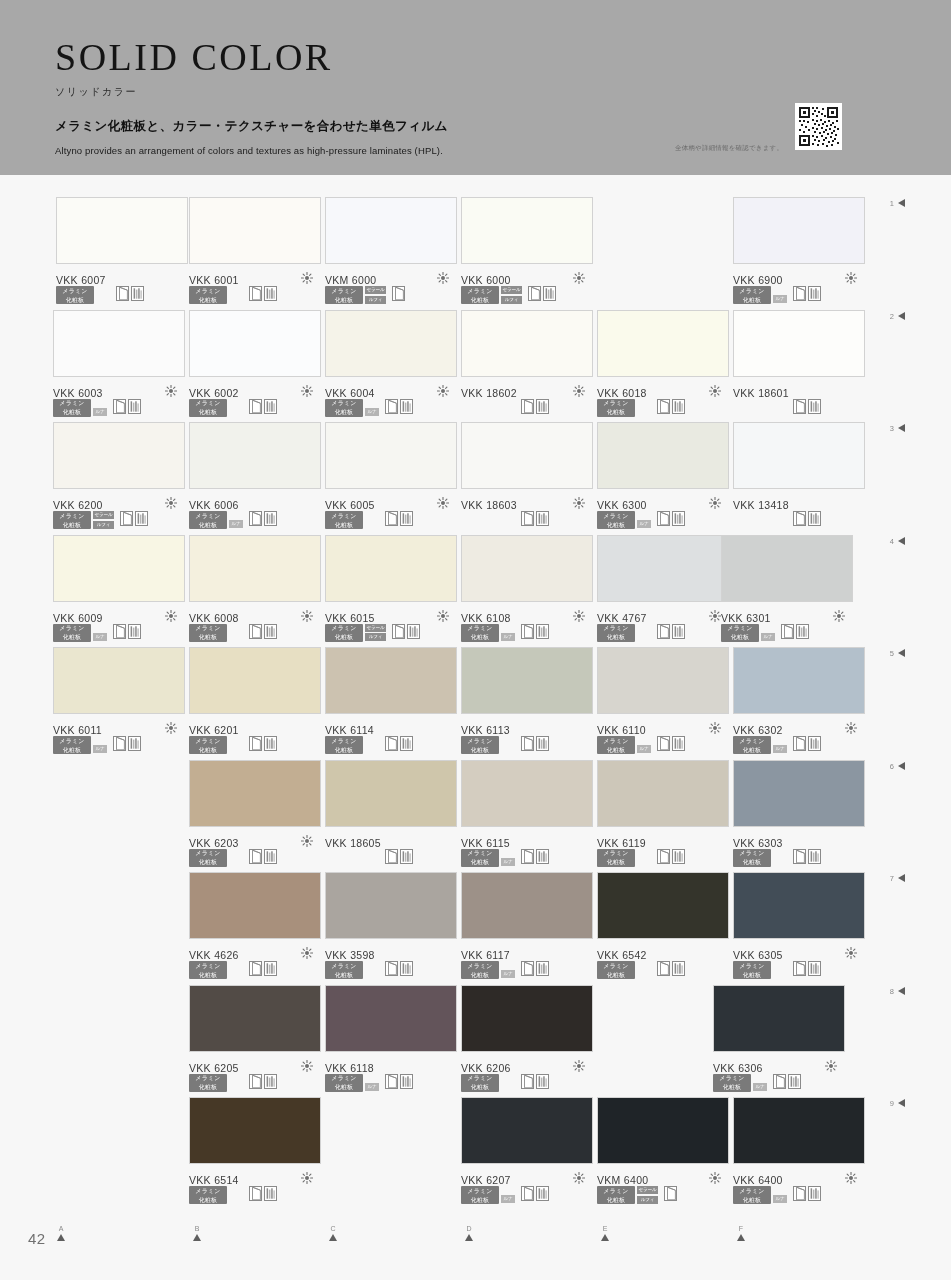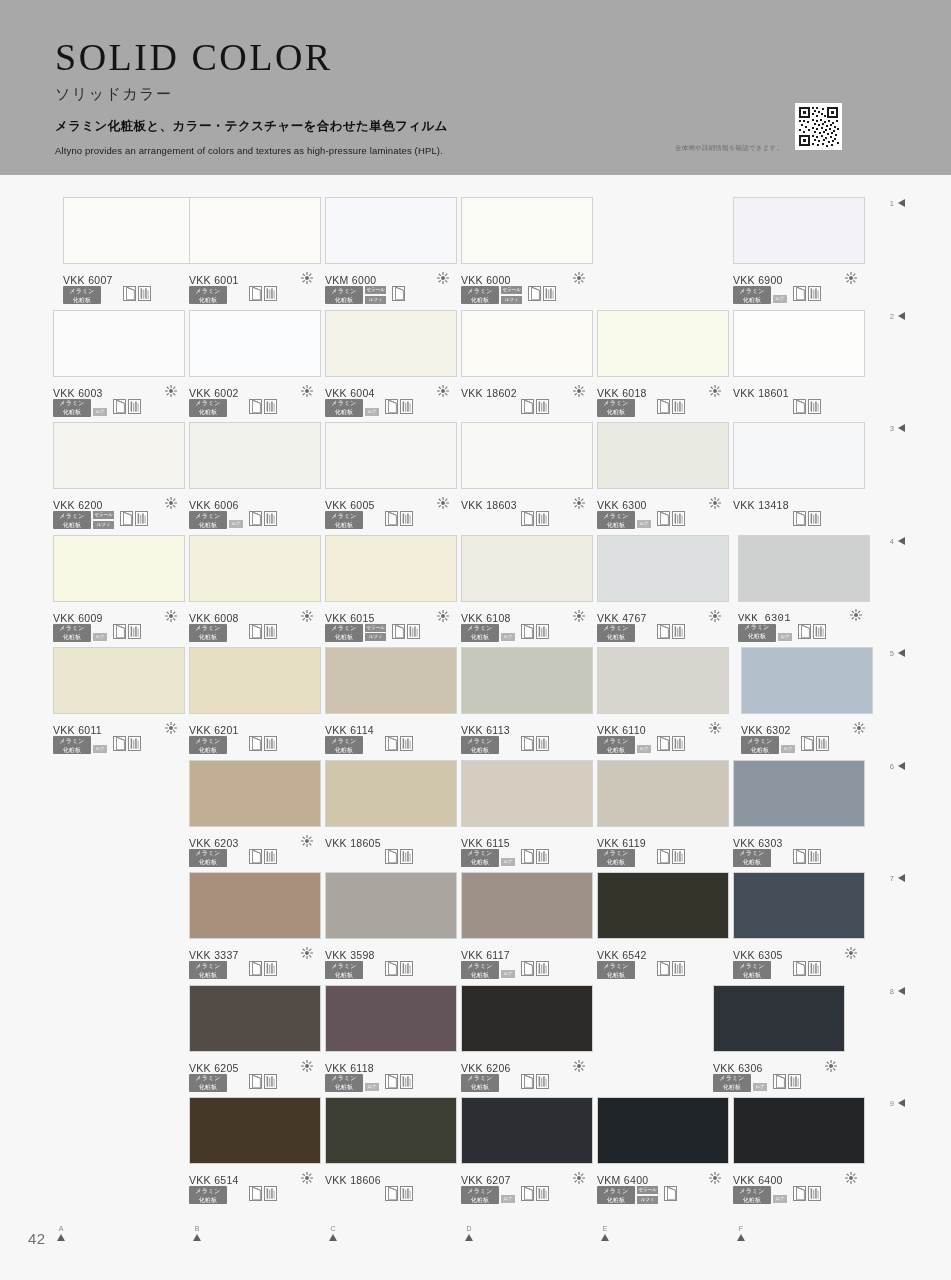--- a/index.html
+++ b/index.html
@@ -16,21 +16,21 @@
     position:absolute;left:0;top:0;width:951px;height:175px;
     background:#a8a8a8;
   }
   .header-inner{position:absolute;left:55px;top:38px;}
   .title-en{
     font-family:"Liberation Serif","DejaVu Serif",serif;
     font-size:38px;letter-spacing:2.5px;color:#141414;
     line-height:1;font-weight:400;
   }
   .title-ja{
-    font-size:15px;letter-spacing:1.5px;color:#2a2a2a;
+    font-size:10px;letter-spacing:1.5px;color:#2a2a2a;
     margin-top:9px;
   }
   .lead-ja{
     position:absolute;left:55px;top:118px;
     font-size:12.5px;color:#111;letter-spacing:.4px;font-weight:bold;
   }
   .lead-en{
     position:absolute;left:55px;top:145px;
     font-size:9.5px;color:#1a1a1a;letter-spacing:.15px;
   }
@@ -227,21 +227,21 @@
           <rect x="29" y="40" width="2" height="2"></rect>
           <rect x="34" y="39" width="2" height="2"></rect>
       </g>
     </svg>
   </div>
 </div>
 
 <div class="sheet">
   <div class="grid" id="grid-root">
       <div class="row">
-        <div class="cell" style="left: 10px;">
+        <div class="cell" style="left: 3px;">
           <div class="swatch" style="background: rgb(251, 251, 247);"></div>
           <div class="code-line"><span class="code">VKK 6007</span></div>
           <div class="badges">
             <div class="bdg-melamine">
               <span>メラミン</span>
               <span>化粧板</span>
             </div>
             <div class="icons" style="left: 60px;"><span><svg width="13" height="15" viewBox="0 0 13 15" aria-hidden="true">
                   <rect x="0.5" y="0.5" width="12" height="14" fill="#ffffff" stroke="#8a8a8a"></rect>
                   <path d="M3.5 1.2 L3.5 13.8 L11.4 13.8 L11.4 4.2 Z" fill="#ffffff" stroke="#8a8a8a" stroke-width="0.9"></path>
@@ -915,21 +915,21 @@
                   <path d="M3.5 1.2 L11.4 4.2" stroke="#8a8a8a" stroke-width="0.9" fill="none"></path>
                 </svg></span><span><svg width="13" height="15" viewBox="0 0 13 15" aria-hidden="true">
                   <rect x="0.5" y="0.5" width="12" height="14" fill="#ffffff" stroke="#8a8a8a"></rect>
                   <rect x="2.6" y="2.3" width="1.5" height="10.4" fill="#8a8a8a"></rect>
                   <rect x="4.9" y="3.6" width="1.5" height="9.1" fill="#b5b5b5"></rect>
                   <rect x="7.2" y="2.3" width="1.5" height="10.4" fill="#8a8a8a"></rect>
                   <rect x="9.5" y="4.4" width="1.2" height="8.3" fill="#b5b5b5"></rect>
                 </svg></span></div>
           </div>
         </div>
-        <div class="cell" style="left: 685px; font-family: Liberation Mono, monospace;">
+        <div class="cell" style="left: 668px;">
           <div class="swatch" style="background: rgb(207, 209, 208);"></div>
           <div class="code-line"><span class="code">VKK 6301</span><span class="sun"><svg width="12" height="12" viewBox="0 0 12 12" aria-hidden="true">
                 <circle cx="6" cy="6" r="2" fill="#6e6e6e"></circle>
                 <g stroke="#6e6e6e" stroke-width="1.1" stroke-linecap="round">
                   <line x1="6" y1="0.4" x2="6" y2="2.4"></line>
                   <line x1="6" y1="9.6" x2="6" y2="11.6"></line>
                   <line x1="0.4" y1="6" x2="2.4" y2="6"></line>
                   <line x1="9.6" y1="6" x2="11.6" y2="6"></line>
                   <line x1="2.1" y1="2.1" x2="3.4" y2="3.4"></line>
                   <line x1="8.6" y1="8.6" x2="9.9" y2="9.9"></line>
@@ -1083,21 +1083,21 @@
                   <path d="M3.5 1.2 L11.4 4.2" stroke="#8a8a8a" stroke-width="0.9" fill="none"></path>
                 </svg></span><span><svg width="13" height="15" viewBox="0 0 13 15" aria-hidden="true">
                   <rect x="0.5" y="0.5" width="12" height="14" fill="#ffffff" stroke="#8a8a8a"></rect>
                   <rect x="2.6" y="2.3" width="1.5" height="10.4" fill="#8a8a8a"></rect>
                   <rect x="4.9" y="3.6" width="1.5" height="9.1" fill="#b5b5b5"></rect>
                   <rect x="7.2" y="2.3" width="1.5" height="10.4" fill="#8a8a8a"></rect>
                   <rect x="9.5" y="4.4" width="1.2" height="8.3" fill="#b5b5b5"></rect>
                 </svg></span></div>
           </div>
         </div>
-        <div class="cell" style="left: 680px; margin-left: 8px;">
+        <div class="cell" style="left: 680px;">
           <div class="swatch" style="background: rgb(179, 192, 203);"></div>
           <div class="code-line"><span class="code">VKK 6302</span><span class="sun"><svg width="12" height="12" viewBox="0 0 12 12" aria-hidden="true">
                 <circle cx="6" cy="6" r="2" fill="#6e6e6e"></circle>
                 <g stroke="#6e6e6e" stroke-width="1.1" stroke-linecap="round">
                   <line x1="6" y1="0.4" x2="6" y2="2.4"></line>
                   <line x1="6" y1="9.6" x2="6" y2="11.6"></line>
                   <line x1="0.4" y1="6" x2="2.4" y2="6"></line>
                   <line x1="9.6" y1="6" x2="11.6" y2="6"></line>
                   <line x1="2.1" y1="2.1" x2="3.4" y2="3.4"></line>
                   <line x1="8.6" y1="8.6" x2="9.9" y2="9.9"></line>
@@ -1241,21 +1241,21 @@
                   <rect x="9.5" y="4.4" width="1.2" height="8.3" fill="#b5b5b5"></rect>
                 </svg></span></div>
           </div>
         </div>
         <div class="rowmark" style="top: 2px; right: -62px;"><b>6</b><span class="tri-left"></span></div>
       </div>
       <div class="row">
         <div class="cell" style="left: 0px;"></div>
         <div class="cell" style="left: 136px;">
           <div class="swatch" style="background: rgb(168, 144, 124);"></div>
-          <div class="code-line"><span class="code">VKK 3337</span><span class="sun"><svg width="12" height="12" viewBox="0 0 12 12" aria-hidden="true">
+          <div class="code-line"><span class="code">VKK 4626</span><span class="sun"><svg width="12" height="12" viewBox="0 0 12 12" aria-hidden="true">
                 <circle cx="6" cy="6" r="2" fill="#6e6e6e"></circle>
                 <g stroke="#6e6e6e" stroke-width="1.1" stroke-linecap="round">
                   <line x1="6" y1="0.4" x2="6" y2="2.4"></line>
                   <line x1="6" y1="9.6" x2="6" y2="11.6"></line>
                   <line x1="0.4" y1="6" x2="2.4" y2="6"></line>
                   <line x1="9.6" y1="6" x2="11.6" y2="6"></line>
                   <line x1="2.1" y1="2.1" x2="3.4" y2="3.4"></line>
                   <line x1="8.6" y1="8.6" x2="9.9" y2="9.9"></line>
                   <line x1="9.9" y1="2.1" x2="8.6" y2="3.4"></line>
                   <line x1="3.4" y1="8.6" x2="2.1" y2="9.9"></line>
@@ -1519,37 +1519,20 @@
                   <line x1="8.6" y1="8.6" x2="9.9" y2="9.9"></line>
                   <line x1="9.9" y1="2.1" x2="8.6" y2="3.4"></line>
                   <line x1="3.4" y1="8.6" x2="2.1" y2="9.9"></line>
                 </g>
               </svg></span></div>
           <div class="badges">
             <div class="bdg-melamine">
               <span>メラミン</span>
               <span>化粧板</span>
             </div>
-            <div class="icons" style="left: 60px;"><span><svg width="13" height="15" viewBox="0 0 13 15" aria-hidden="true">
-                  <rect x="0.5" y="0.5" width="12" height="14" fill="#ffffff" stroke="#8a8a8a"></rect>
-                  <path d="M3.5 1.2 L3.5 13.8 L11.4 13.8 L11.4 4.2 Z" fill="#ffffff" stroke="#8a8a8a" stroke-width="0.9"></path>
-                  <path d="M3.5 1.2 L11.4 4.2" stroke="#8a8a8a" stroke-width="0.9" fill="none"></path>
-                </svg></span><span><svg width="13" height="15" viewBox="0 0 13 15" aria-hidden="true">
-                  <rect x="0.5" y="0.5" width="12" height="14" fill="#ffffff" stroke="#8a8a8a"></rect>
-                  <rect x="2.6" y="2.3" width="1.5" height="10.4" fill="#8a8a8a"></rect>
-                  <rect x="4.9" y="3.6" width="1.5" height="9.1" fill="#b5b5b5"></rect>
-                  <rect x="7.2" y="2.3" width="1.5" height="10.4" fill="#8a8a8a"></rect>
-                  <rect x="9.5" y="4.4" width="1.2" height="8.3" fill="#b5b5b5"></rect>
-                </svg></span></div>
-          </div>
-        </div>
-        <div class="cell" style="left: 272px;">
-          <div class="swatch" style="background: rgb(60, 62, 52);"></div>
-          <div class="code-line"><span class="code">VKK 18606</span></div>
-          <div class="badges">
             <div class="icons" style="left: 60px;"><span><svg width="13" height="15" viewBox="0 0 13 15" aria-hidden="true">
                   <rect x="0.5" y="0.5" width="12" height="14" fill="#ffffff" stroke="#8a8a8a"></rect>
                   <path d="M3.5 1.2 L3.5 13.8 L11.4 13.8 L11.4 4.2 Z" fill="#ffffff" stroke="#8a8a8a" stroke-width="0.9"></path>
                   <path d="M3.5 1.2 L11.4 4.2" stroke="#8a8a8a" stroke-width="0.9" fill="none"></path>
                 </svg></span><span><svg width="13" height="15" viewBox="0 0 13 15" aria-hidden="true">
                   <rect x="0.5" y="0.5" width="12" height="14" fill="#ffffff" stroke="#8a8a8a"></rect>
                   <rect x="2.6" y="2.3" width="1.5" height="10.4" fill="#8a8a8a"></rect>
                   <rect x="4.9" y="3.6" width="1.5" height="9.1" fill="#b5b5b5"></rect>
                   <rect x="7.2" y="2.3" width="1.5" height="10.4" fill="#8a8a8a"></rect>
                   <rect x="9.5" y="4.4" width="1.2" height="8.3" fill="#b5b5b5"></rect>

